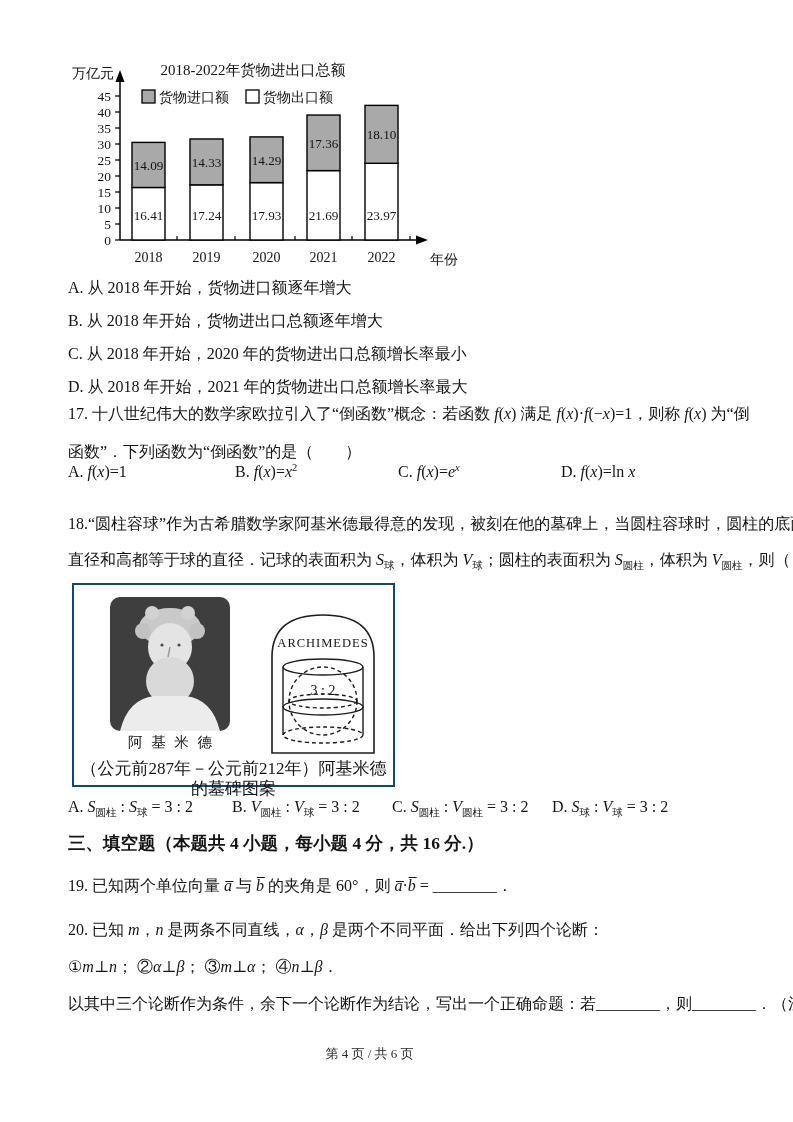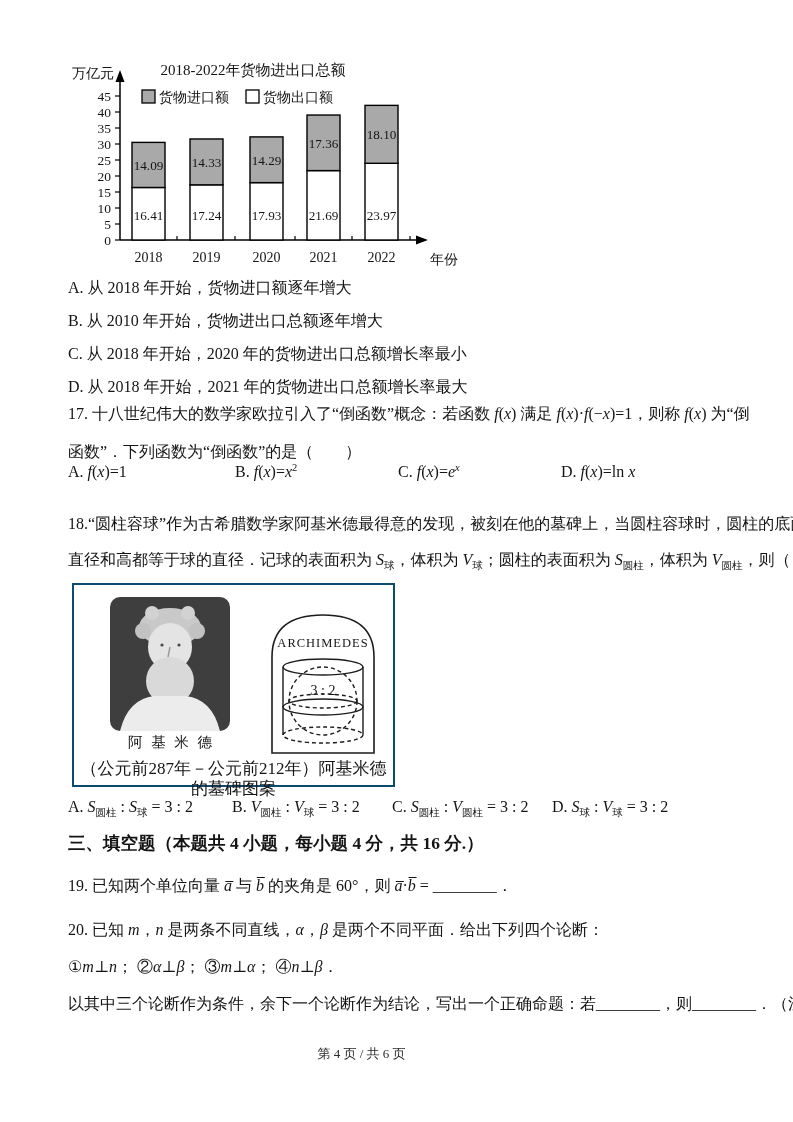--- a/index.html
+++ b/index.html
@@ -14,21 +14,21 @@
   .optlines div{margin-bottom:13px;white-space:nowrap;}
   .qblock{width:676px;}
   .qline{white-space:nowrap;}
   .optrow{position:relative;height:22px;width:680px;}
   .optrow span{position:absolute;top:0;white-space:nowrap;}
   #figure-box{left:72px;top:583px;width:323px;height:204px;border:2px solid #0c4a6e;box-sizing:border-box;}
   #figure-box .cap{position:absolute;text-align:center;}
   #fig-svg{position:absolute;left:0;top:0;}
   #fig-svg text{font-family:"Liberation Serif","DejaVu Serif",serif;fill:#141414;}
   #section-title{font-weight:bold;font-size:17.5px;}
-  #footer{left:0;top:1044px;width:723px;text-align:center;font-size:13px;color:#2a2a2a;}
+  #footer{left:8px;top:1044px;width:723px;text-align:center;font-size:13px;color:#2a2a2a;}
 </style>
 </head>
 <body>
 
 <div class="page">
 
   <div class="abs" id="chart-wrap">
     <svg id="chart-svg" width="430" height="240" viewBox="0 0 430 240">
         <line x1="62" y1="206" x2="62" y2="46" stroke="#000" stroke-width="1.5"></line>
         <polygon points="62,36 57.5,48 66.5,48" fill="#000"></polygon>
@@ -89,21 +89,21 @@
         <text x="372" y="230" font-size="14">年份</text>
         <rect x="84" y="56" width="13" height="13" fill="#a9a9a9" stroke="#000" stroke-width="1.3"></rect>
         <text x="101" y="68" font-size="14">货物进口额</text>
         <rect x="188" y="56" width="13" height="13" fill="#ffffff" stroke="#000" stroke-width="1.3"></rect>
         <text x="205" y="68" font-size="14">货物出口额</text>
       </svg>
   </div>
 
   <div class="abs optlines" style="left:68px;top:278px;">
     <div>A. 从 2018 年开始，货物进口额逐年增大</div>
-    <div>B. 从 2010 年开始，货物进出口总额逐年增大</div>
+    <div>B. 从 2018 年开始，货物进出口总额逐年增大</div>
     <div>C. 从 2018 年开始，2020 年的货物进出口总额增长率最小</div>
     <div>D. 从 2018 年开始，2021 年的货物进出口总额增长率最大</div>
   </div>
 
   <div class="abs qblock" style="left:68px;top:404px;">
     <div class="qline">17. 十八世纪伟大的数学家欧拉引入了“倒函数”概念：若函数 <i>f</i>(<i>x</i>) 满足 <i>f</i>(<i>x</i>)·<i>f</i>(−<i>x</i>)=1，则称 <i>f</i>(<i>x</i>) 为“倒</div>
     <div class="qline" style="margin-top:18px;">函数”．下列函数为“倒函数”的是（　　）</div>
     <div class="optrow" style="">
       <span style="left:0;">A. <i>f</i>(<i>x</i>)=1</span>
       <span style="left:167px;">B. <i>f</i>(<i>x</i>)=<i>x</i><sup>2</sup></span>

